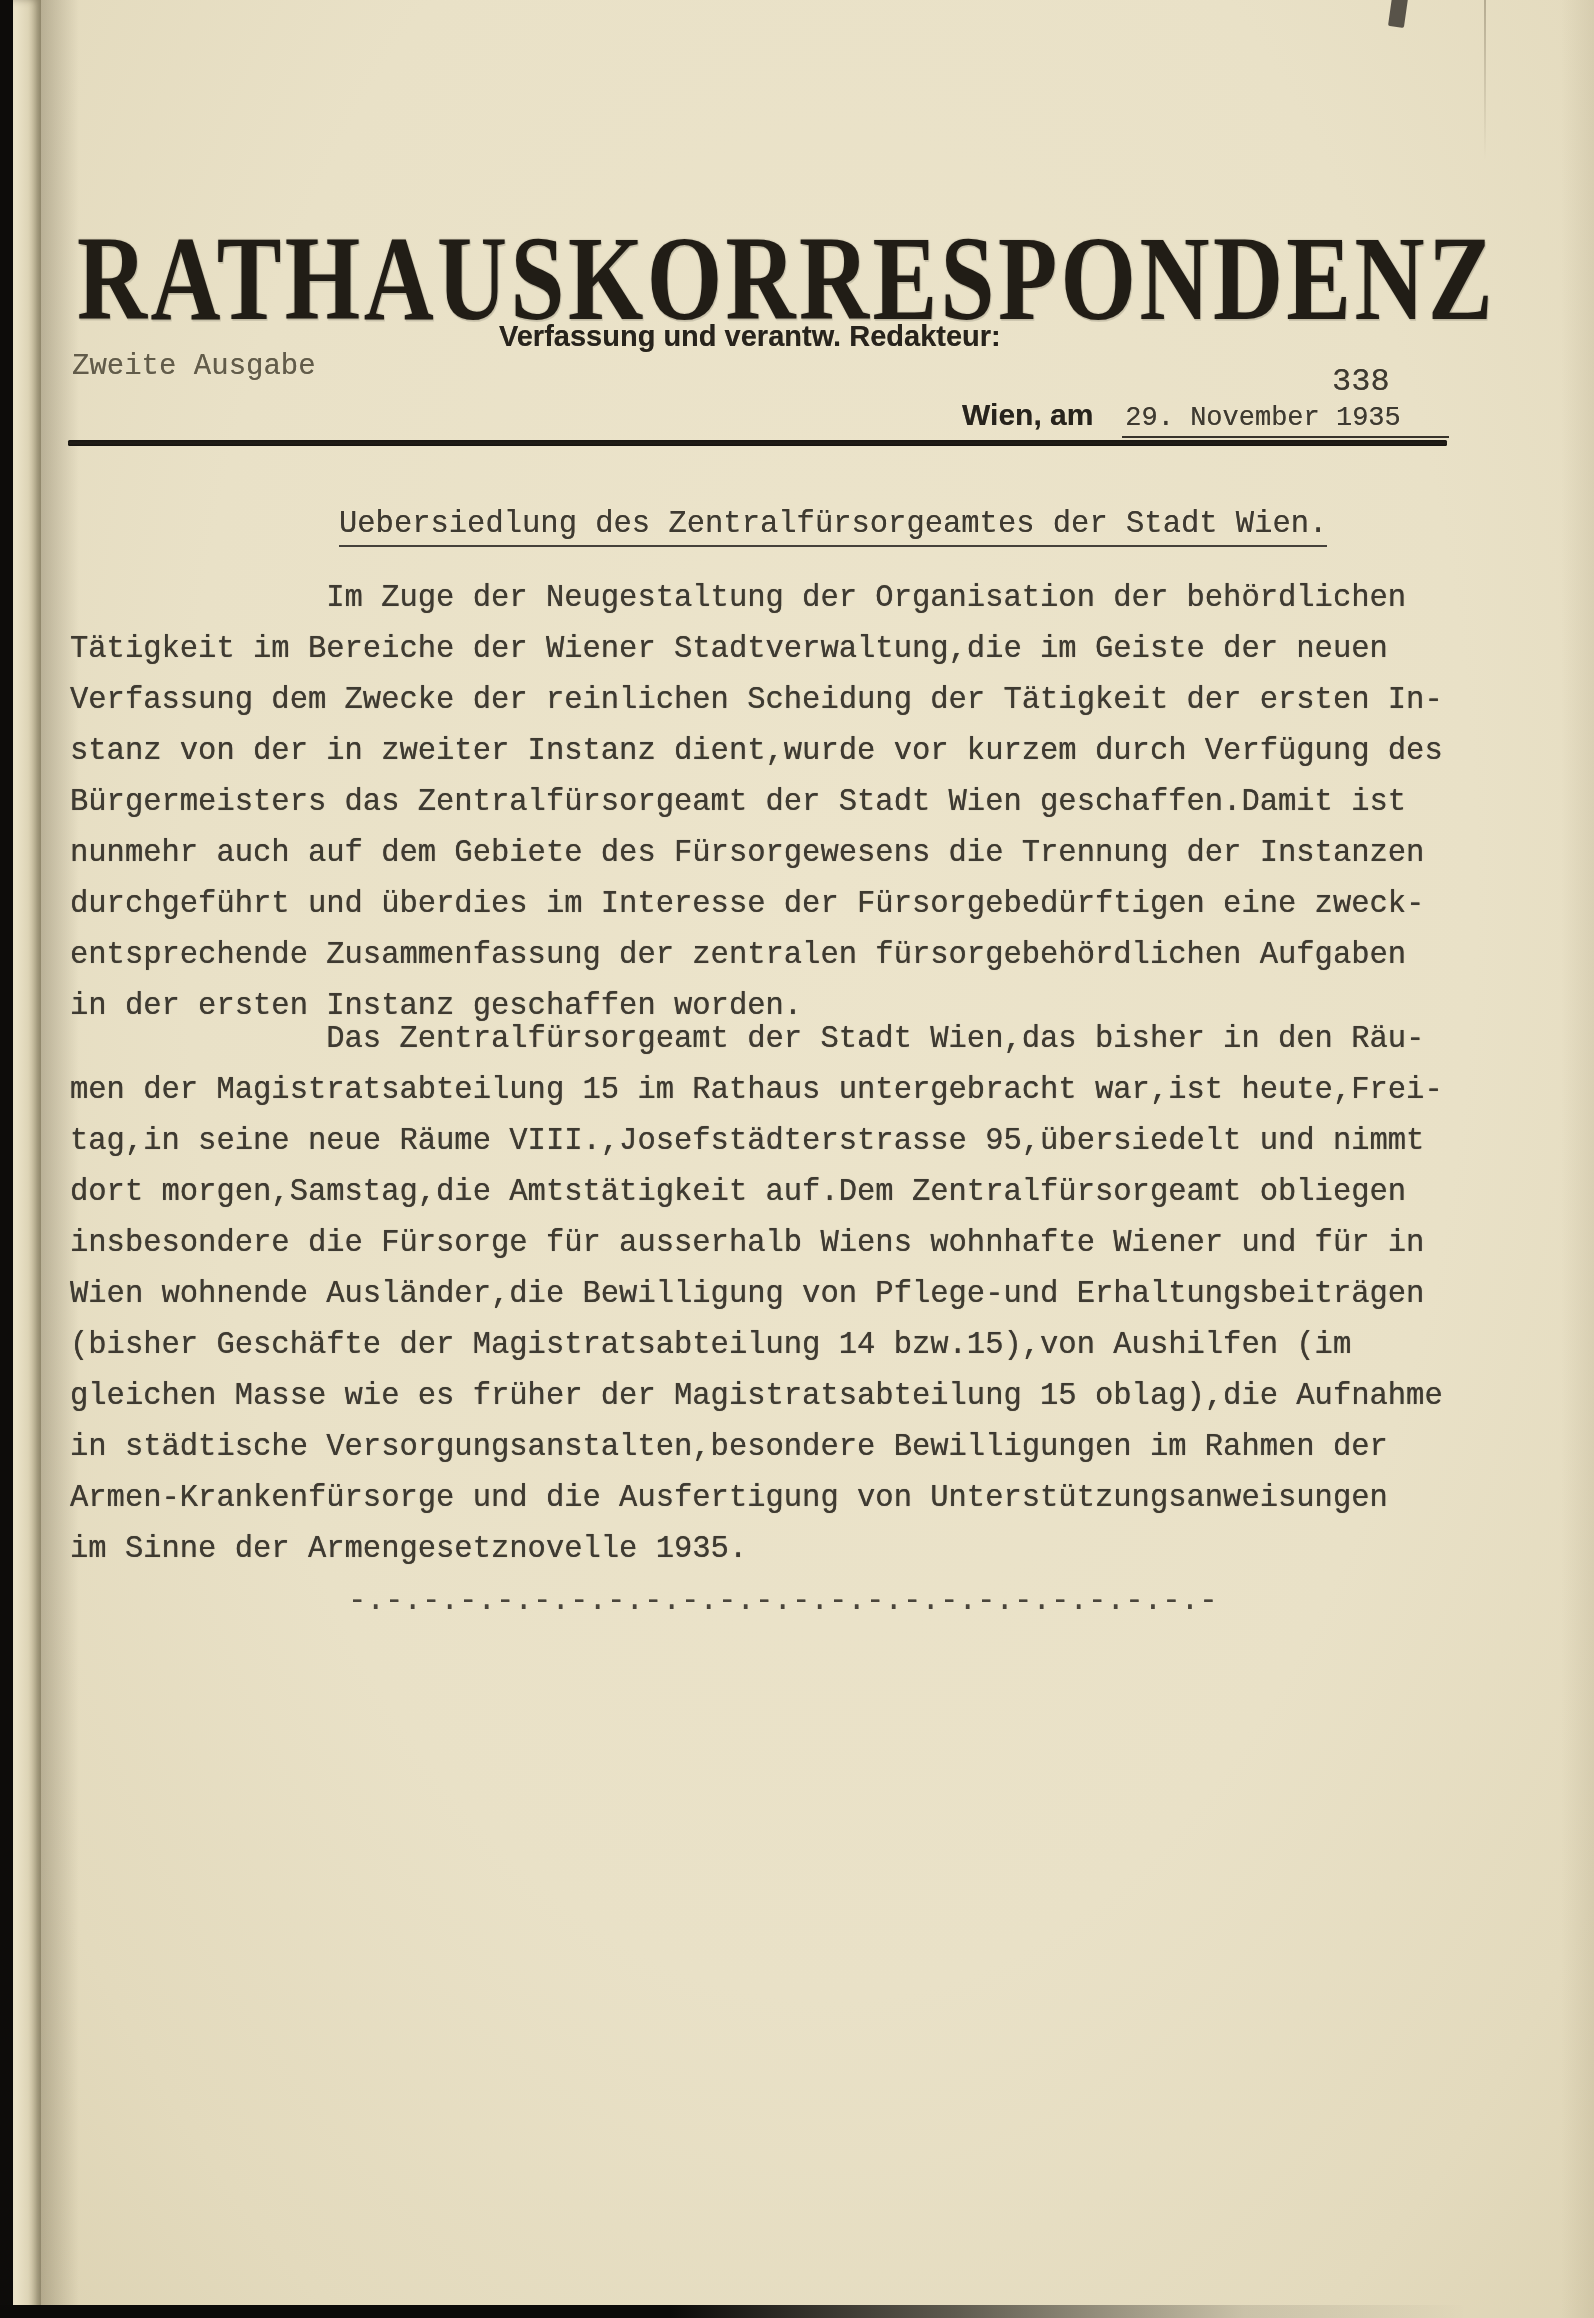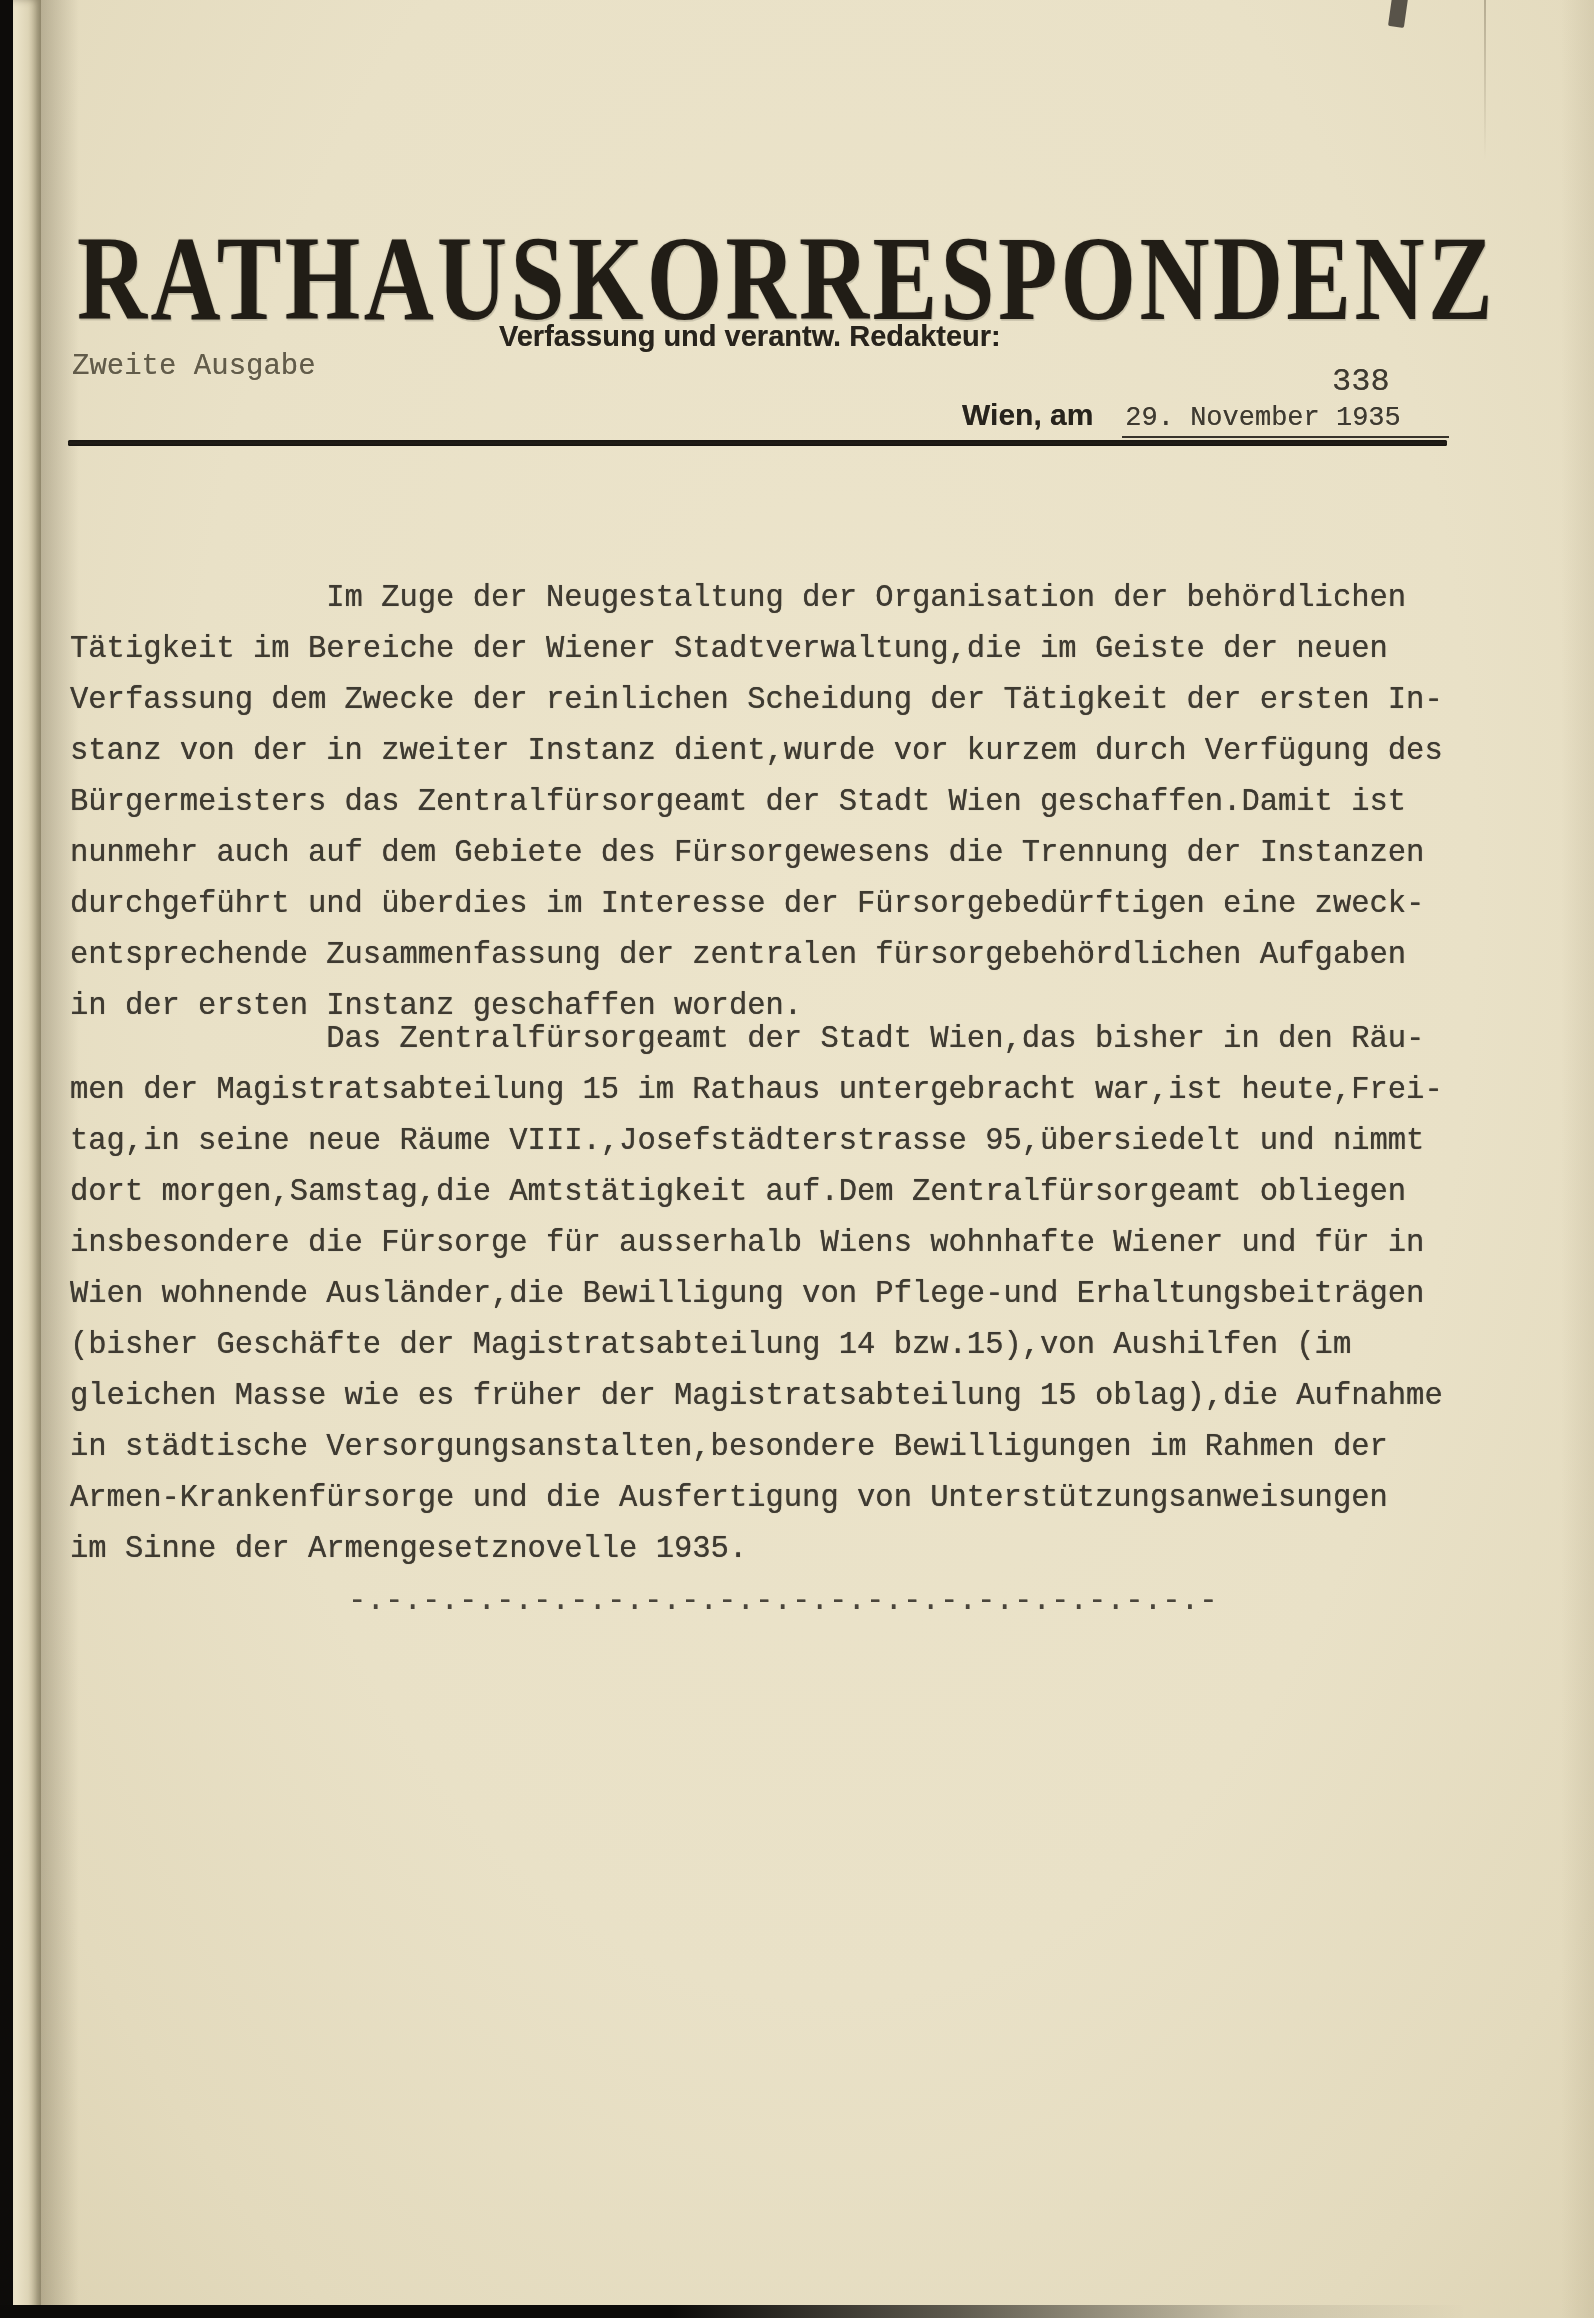--- a/index.html
+++ b/index.html
@@ -182,20 +182,21 @@
 
   <div class="issue">338</div>
 
   <div class="dateline">
     <span class="place">Wien, am</span>
     <span class="date">29. November 1935</span>
   </div>
 
   <div class="header-rule"></div>
 
+  <h2 class="article-title">Uebersiedlung des Zentralfürsorgeamtes der Stadt Wien.</h2>
 
   <div class="para p1">              Im Zuge der Neugestaltung der Organisation der behördlichen
 Tätigkeit im Bereiche der Wiener Stadtverwaltung,die im Geiste der neuen
 Verfassung dem Zwecke der reinlichen Scheidung der Tätigkeit der ersten In-
 stanz von der in zweiter Instanz dient,wurde vor kurzem durch Verfügung des
 Bürgermeisters das Zentralfürsorgeamt der Stadt Wien geschaffen.Damit ist
 nunmehr auch auf dem Gebiete des Fürsorgewesens die Trennung der Instanzen
 durchgeführt und überdies im Interesse der Fürsorgebedürftigen eine zweck-
 entsprechende Zusammenfassung der zentralen fürsorgebehördlichen Aufgaben
 in der ersten Instanz geschaffen worden.</div>

